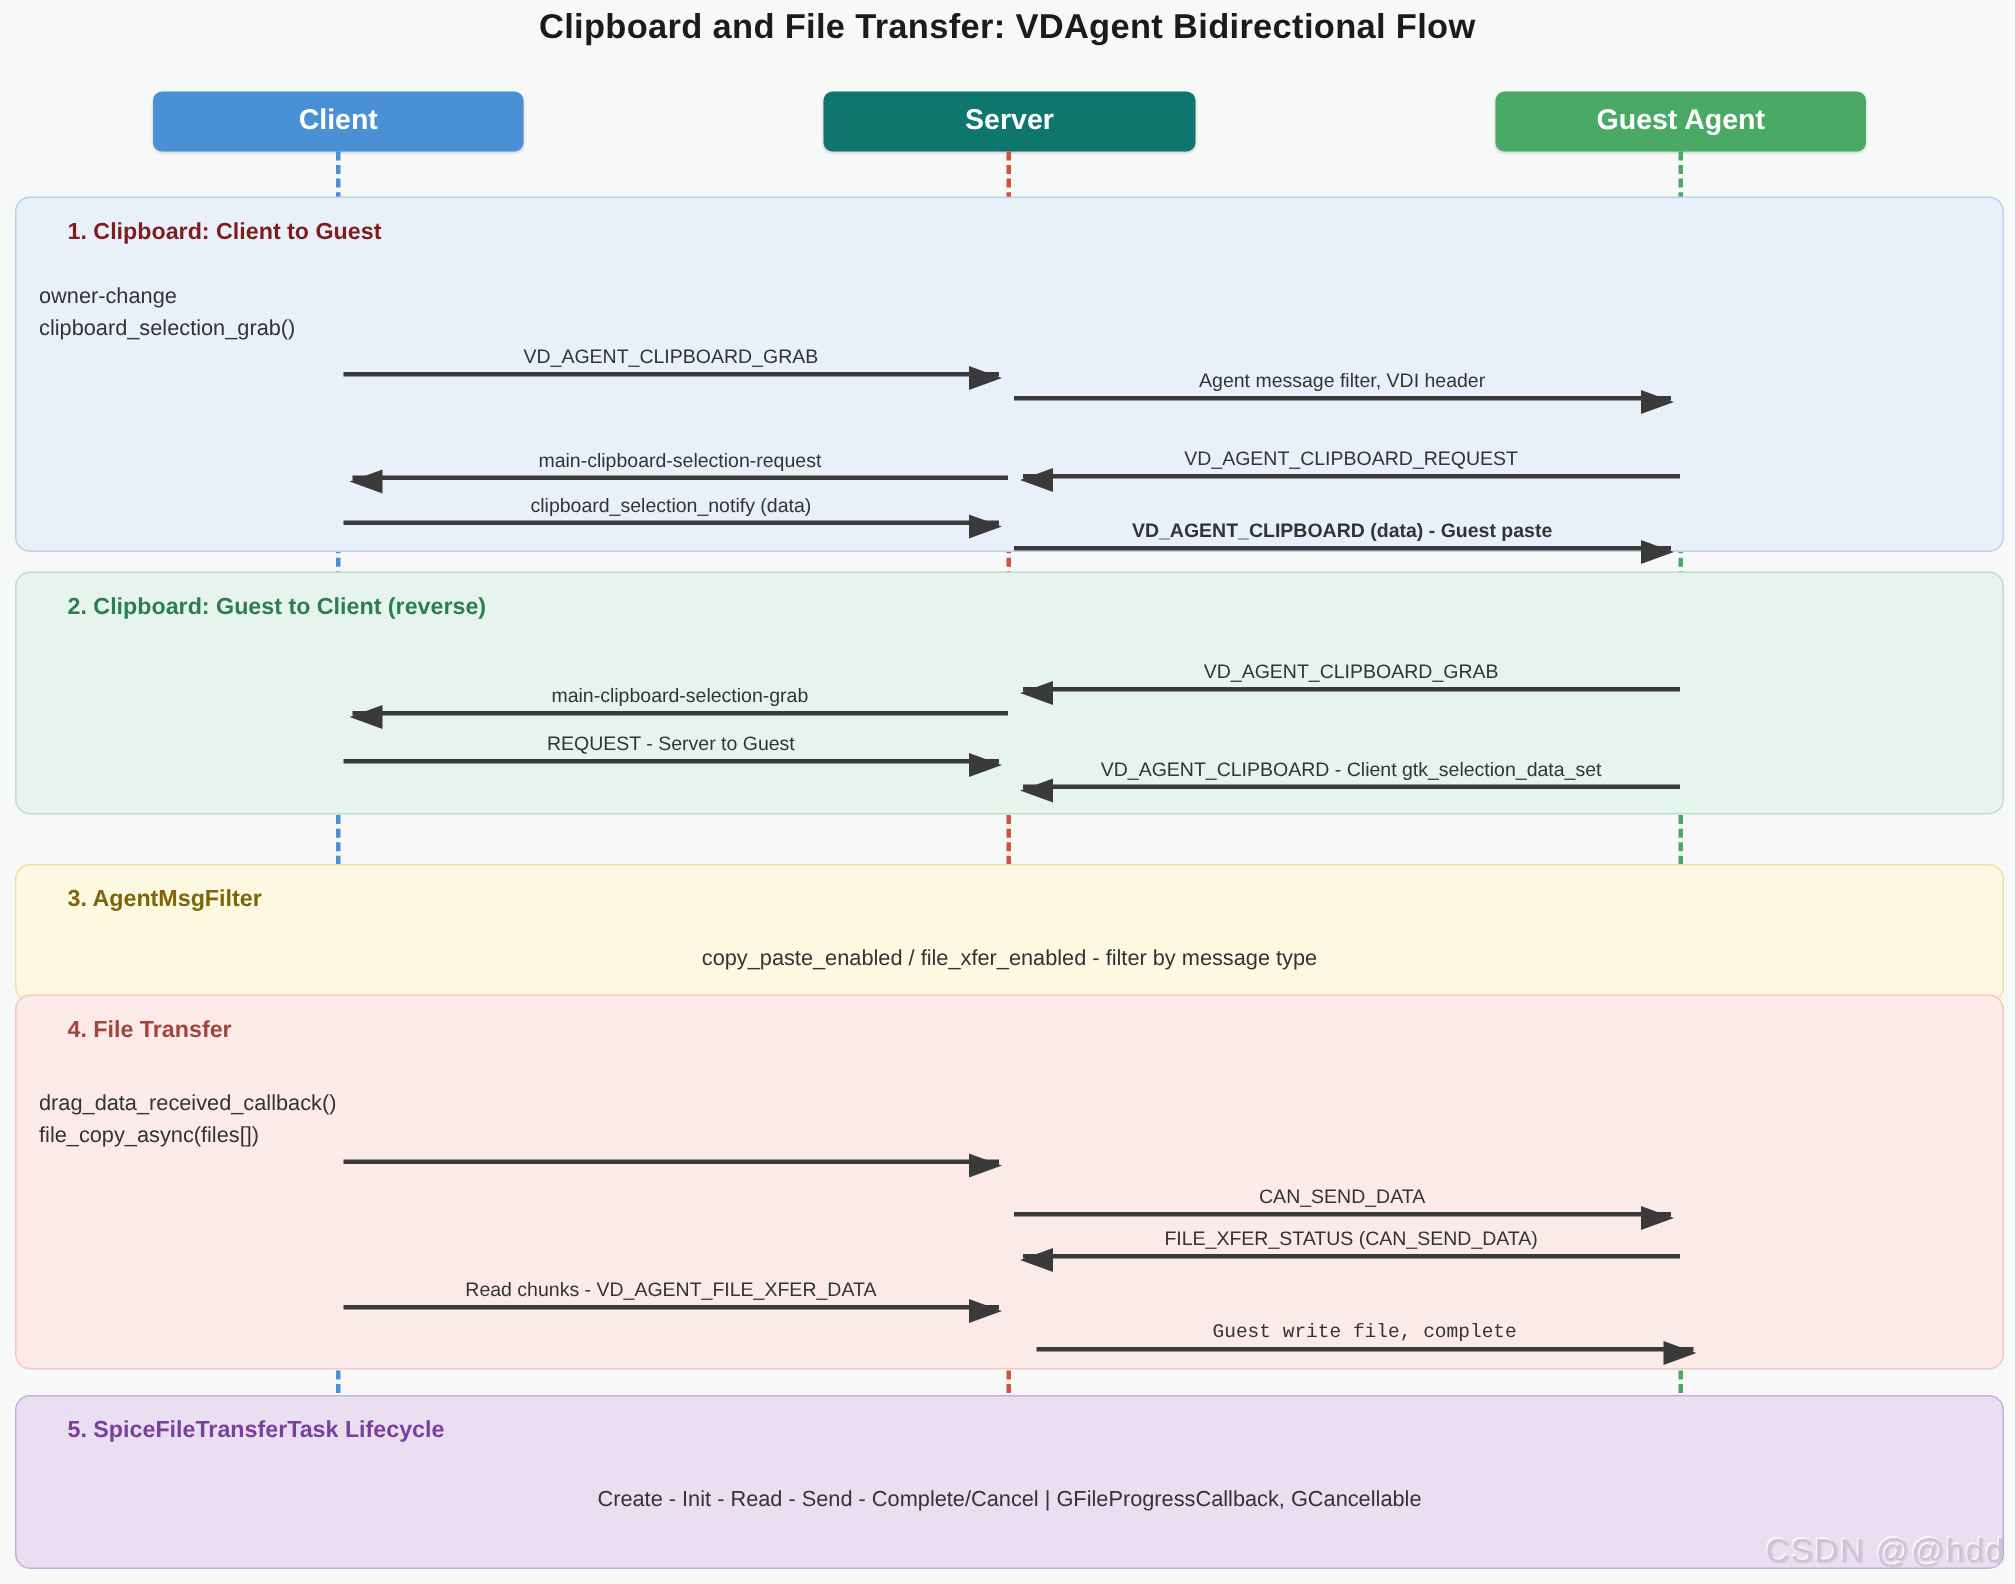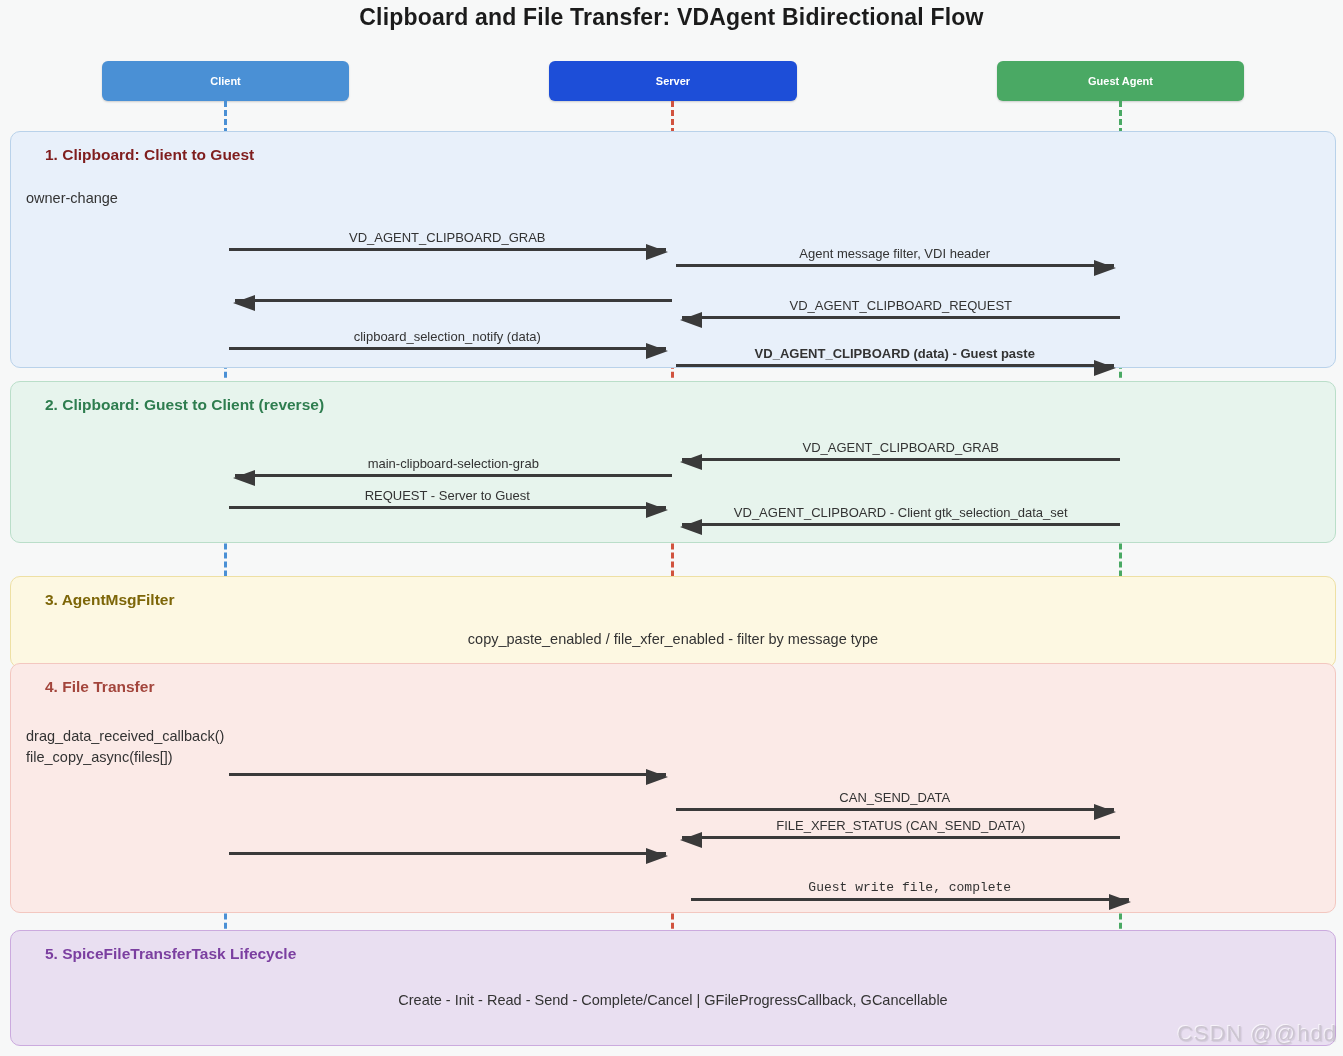--- a/index.html
+++ b/index.html
@@ -10,25 +10,25 @@
   }
   .title {
     position:absolute; top:4px; left:0; width:100%;
     text-align:center; font-size:23px; font-weight:bold; color:#1b1b1b;
     margin:0; letter-spacing:0.2px;
   }
   
   .actor {
     position:absolute; top:61px; height:40px; border-radius:6px;
     display:flex; align-items:center; justify-content:center;
-    color:#fff; font-size:11px; font-weight:bold;
+    color:#fff; font-size:19px; font-weight:bold;
     box-shadow:0 1px 2px rgba(0,0,0,0.18);
   }
   .actor-client { left:102px; width:247px; background:#4a90d5; }
-  .actor-server { left:549px; width:248px; background:#1d4ed8; }
+  .actor-server { left:549px; width:248px; background:#0f766e; }
   .actor-guest  { left:997px; width:247px; background:#4aa964; }
   
   .lifeline { position:absolute; top:101px; height:945px; width:0; border-left:3px dashed; z-index:0; }
   .ll-client { left:224px; border-color:#4a90d5; }
   .ll-server { left:671px; border-color:#d1533f; }
   .ll-guest  { left:1119px; border-color:#4aa964; }
   
   .sec {
     position:absolute; left:10px; width:1326px; border-radius:10px;
     border:1.5px solid; box-sizing:border-box; z-index:1;
@@ -88,20 +88,21 @@
   </div>
 
   <div class="lifeline ll-client"></div>
   <div class="lifeline ll-server"></div>
   <div class="lifeline ll-guest"></div>
 
   <section class="sec sec0">
     <h2>1. Clipboard: Client to Guest</h2>
     <div class="notes">
       <div>owner-change</div>
+      <div>clipboard_selection_grab()</div>
     </div>
     <div class="msgs">
         <div class="msg" style="left: 217.5px; width: 437.5px; top: 98px;">
           <div class="msg-label">VD_AGENT_CLIPBOARD_GRAB</div>
           <div class="msg-line dir-right">
             <span class="head"></span>
           </div>
         </div>
         <div class="msg" style="left: 665px; width: 437.5px; top: 114px;">
           <div class="msg-label">Agent message filter, VDI header</div>
@@ -109,20 +110,21 @@
             <span class="head"></span>
           </div>
         </div>
         <div class="msg" style="left: 671px; width: 437.5px; top: 150px; margin-top: 16px;">
           <div class="msg-label">VD_AGENT_CLIPBOARD_REQUEST</div>
           <div class="msg-line dir-left">
             <span class="head"></span>
           </div>
         </div>
         <div class="msg" style="left: 223.5px; width: 437.5px; top: 167px;">
+          <div class="msg-label">main-clipboard-selection-request</div>
           <div class="msg-line dir-left">
             <span class="head"></span>
           </div>
         </div>
         <div class="msg" style="left: 217.5px; width: 437.5px; top: 197px;">
           <div class="msg-label">clipboard_selection_notify (data)</div>
           <div class="msg-line dir-right">
             <span class="head"></span>
           </div>
         </div>
@@ -188,20 +190,21 @@
             <span class="head"></span>
           </div>
         </div>
         <div class="msg" style="left: 671px; width: 437.5px; top: 154px;">
           <div class="msg-label">FILE_XFER_STATUS (CAN_SEND_DATA)</div>
           <div class="msg-line dir-left">
             <span class="head"></span>
           </div>
         </div>
         <div class="msg" style="left: 217.5px; width: 437.5px; top: 188px;">
+          <div class="msg-label">Read chunks - VD_AGENT_FILE_XFER_DATA</div>
           <div class="msg-line dir-right">
             <span class="head"></span>
           </div>
         </div>
         <div class="msg" style="left: 680px; width: 437.5px; top: 216px; font-family: Liberation Mono, monospace;">
           <div class="msg-label">Guest write file, complete</div>
           <div class="msg-line dir-right">
             <span class="head"></span>
           </div>
         </div>

